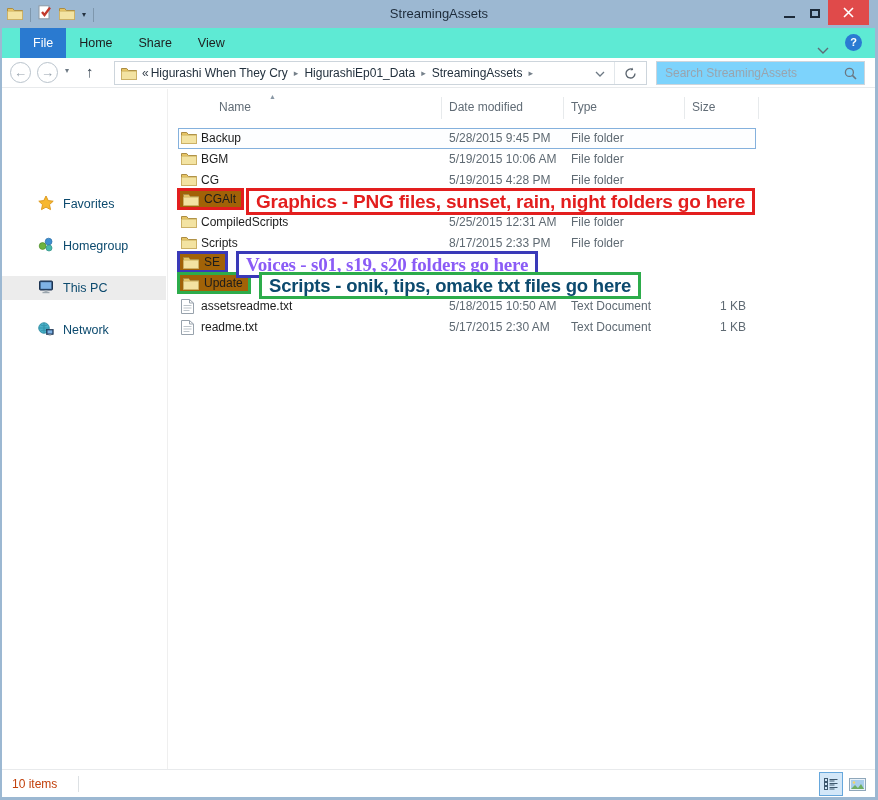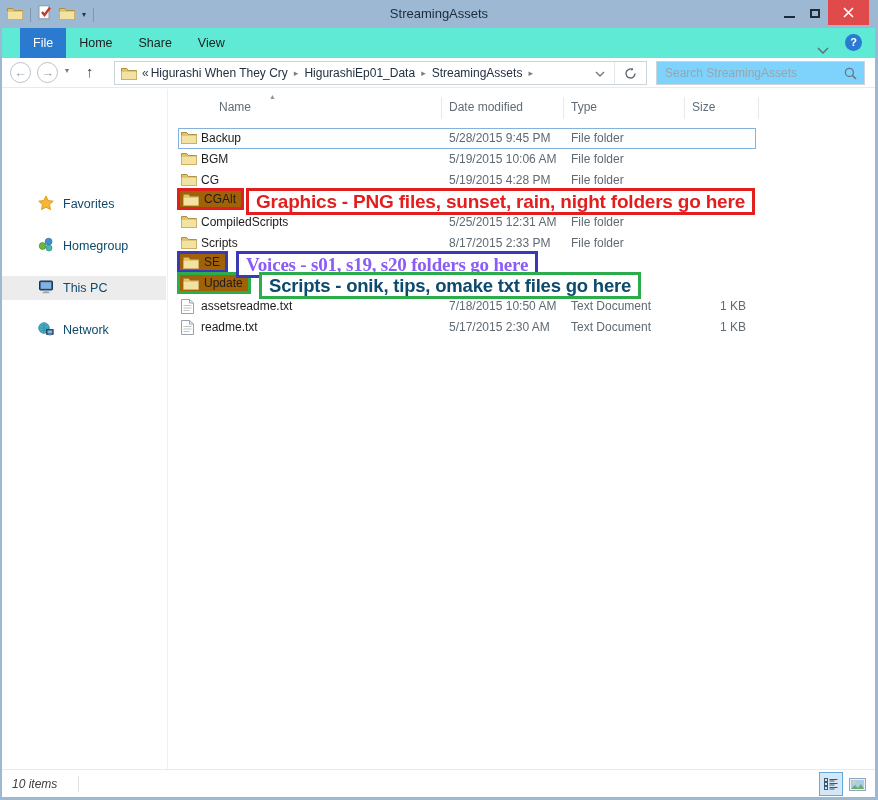--- a/index.html
+++ b/index.html
@@ -85,21 +85,21 @@
   .name-box{position:absolute;left:8px;top:-3px;display:flex;align-items:center;gap:5px;
     border:3px solid #000;padding:1px 5px 1px 3px;background:#a16207;z-index:5;color:#1c1c1c;}
   .ann{position:absolute;top:-3px;height:27px;border:3px solid #000;background:#fff;
     display:flex;align-items:center;padding:0 7px;font-size:19px;font-weight:bold;
     white-space:nowrap;z-index:6;letter-spacing:-0.2px;}
   .ann-red{left:77px;} .ann-blue{left:67px;} .ann-green{left:90px;font-size:18.5px;}
 
   
   .statusbar{position:absolute;left:2px;right:3px;bottom:3px;height:28px;background:#fff;
     border-top:1px solid #e8eaec;}
-  .statustext{position:absolute;left:10px;top:7px;font-size:12px;color:#404040;font-style:italic;}
+  .statustext{position:absolute;left:10px;top:7px;font-size:12px;color:#c2410c;}
   .status-sep{position:absolute;left:76px;top:6px;width:1px;height:16px;background:#dde1e4;}
   .viewbtn{position:absolute;top:2px;width:24px;height:24px;display:flex;align-items:center;
     justify-content:center;border:1px solid transparent;}
   .viewbtn.details{right:32px;background:#d3e7f8;border-color:#66a7dc;}
   .viewbtn.thumbs{right:6px;}
 </style>
 </head>
 <body>
 
 <div class="window">
@@ -372,21 +372,21 @@
           <span class="cell cell-size"></span>
         </div>
 
         <div class="frow">
           <span class="cell cell-icon"><svg width="13" height="15" viewBox="0 0 13 15">
                 <path d="M0.5 0.5h8L12.5 4v10.5h-12z" fill="#fff" stroke="#98a2ac"></path>
                 <path d="M8.5 0.5V4h4" fill="none" stroke="#98a2ac"></path>
                 <path d="M2.5 6.5h8M2.5 9h8M2.5 11.5h6" stroke="#b5bdc4" stroke-width="0.9"></path>
               </svg></span>
           <span class="cell cell-name">assetsreadme.txt</span>
-          <span class="cell cell-date">7/18/2015 10:50 AM</span>
+          <span class="cell cell-date">5/18/2015 10:50 AM</span>
           <span class="cell cell-type">Text Document</span>
           <span class="cell cell-size">1 KB</span>
         </div>
 
         <div class="frow">
           <span class="cell cell-icon"><svg width="13" height="15" viewBox="0 0 13 15">
                 <path d="M0.5 0.5h8L12.5 4v10.5h-12z" fill="#fff" stroke="#98a2ac"></path>
                 <path d="M8.5 0.5V4h4" fill="none" stroke="#98a2ac"></path>
                 <path d="M2.5 6.5h8M2.5 9h8M2.5 11.5h6" stroke="#b5bdc4" stroke-width="0.9"></path>
               </svg></span>

